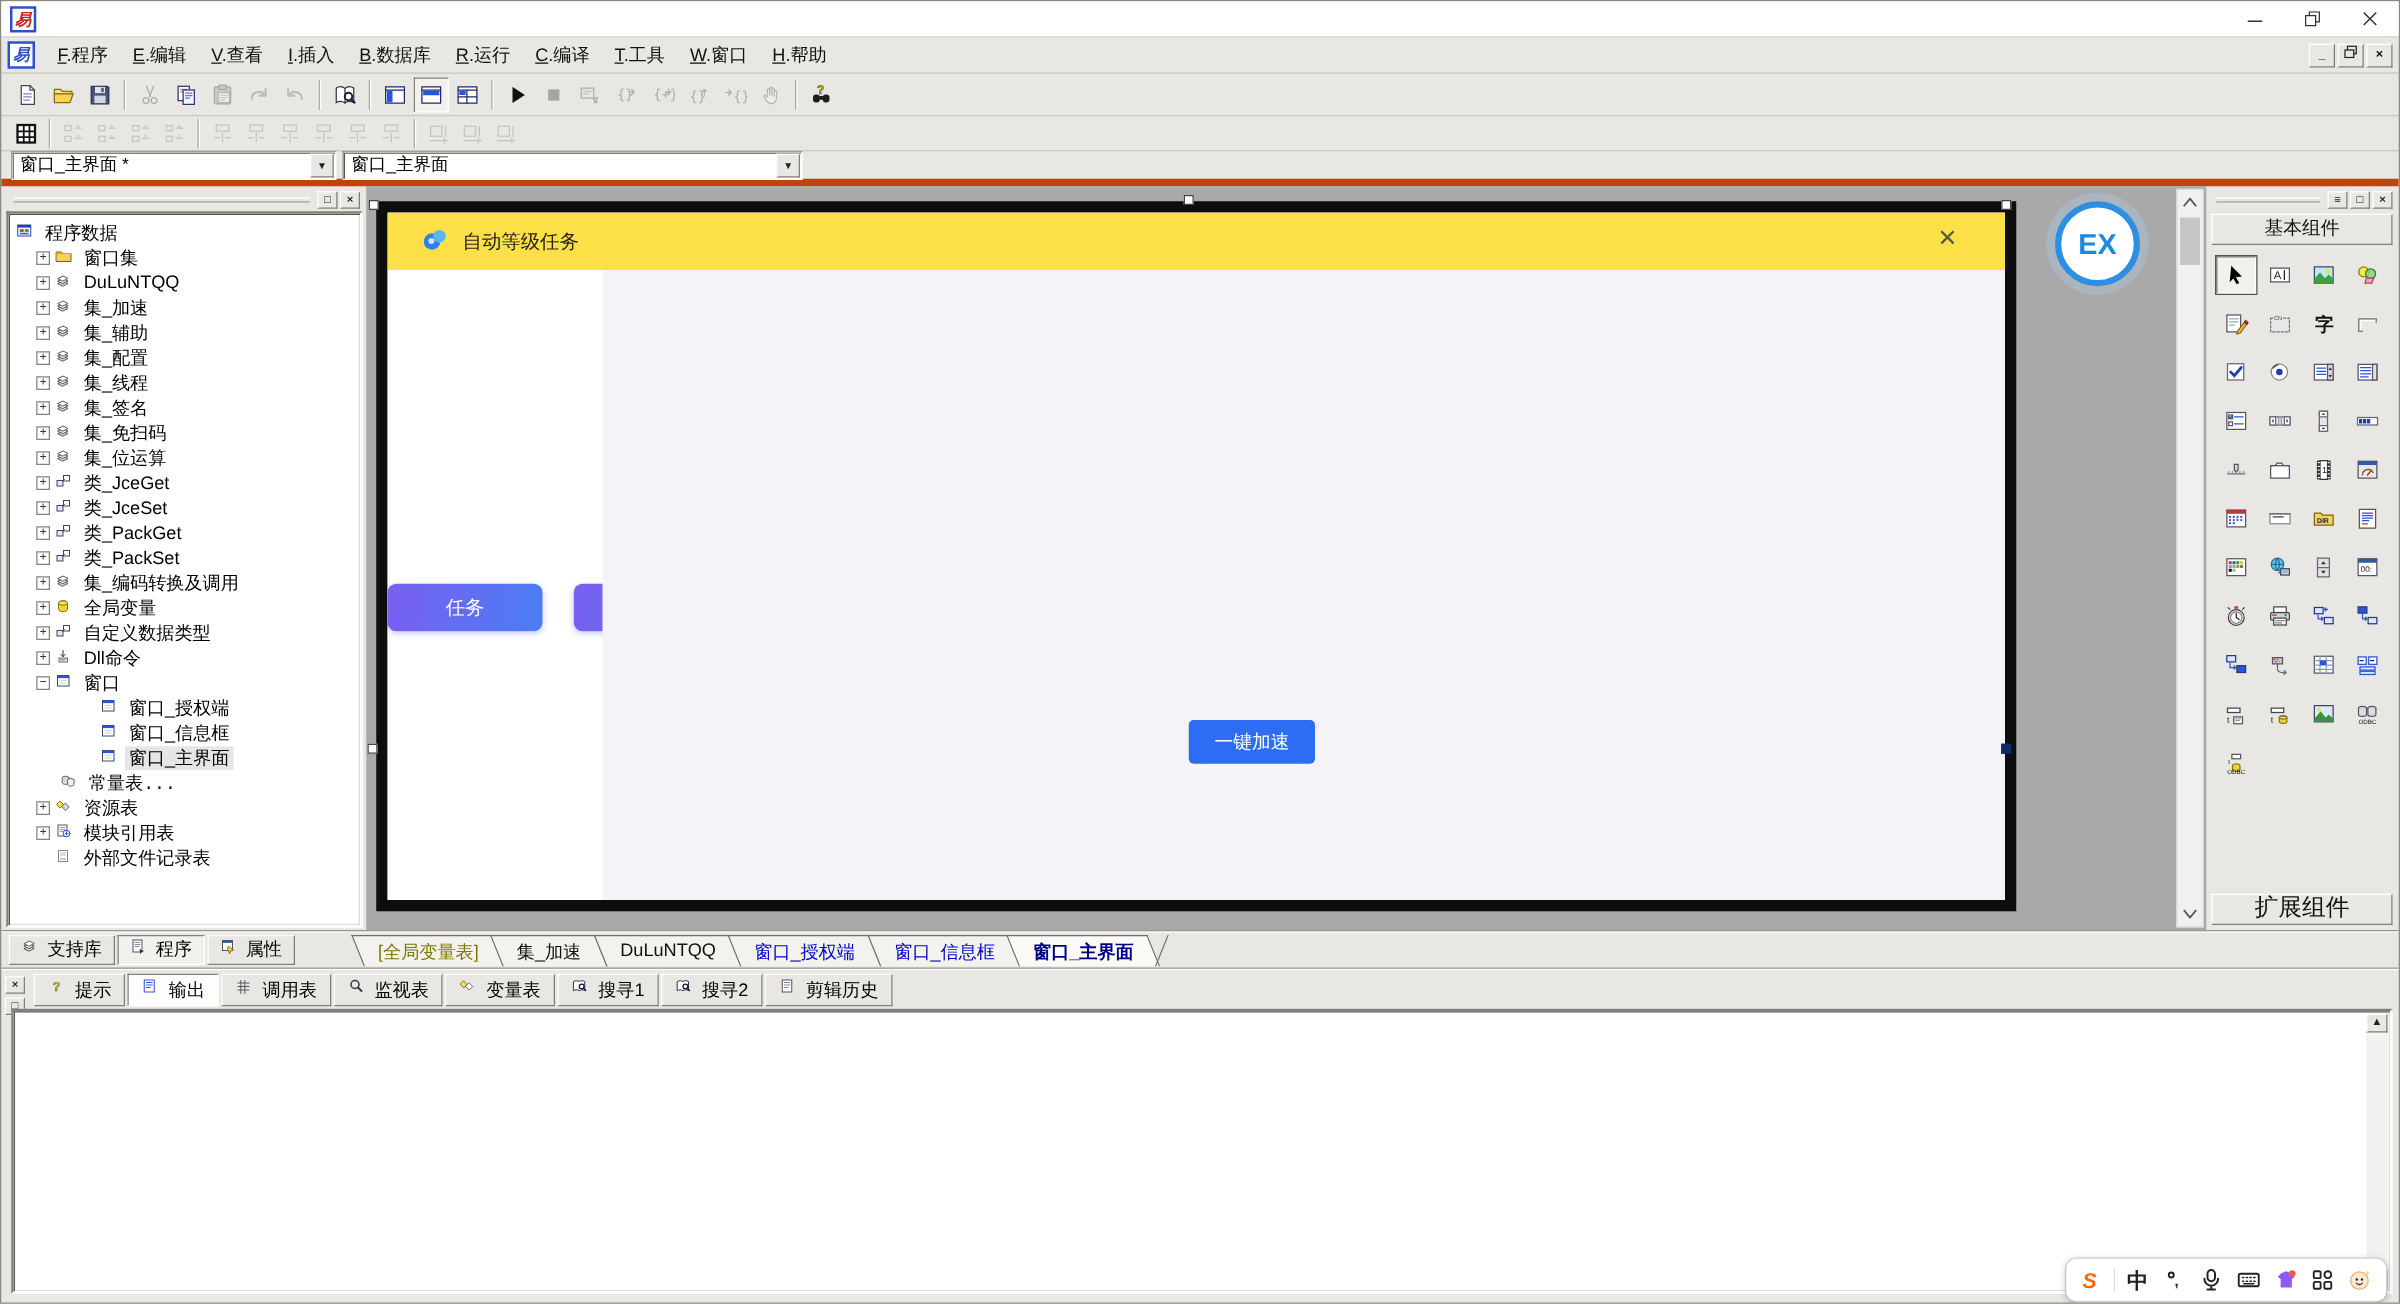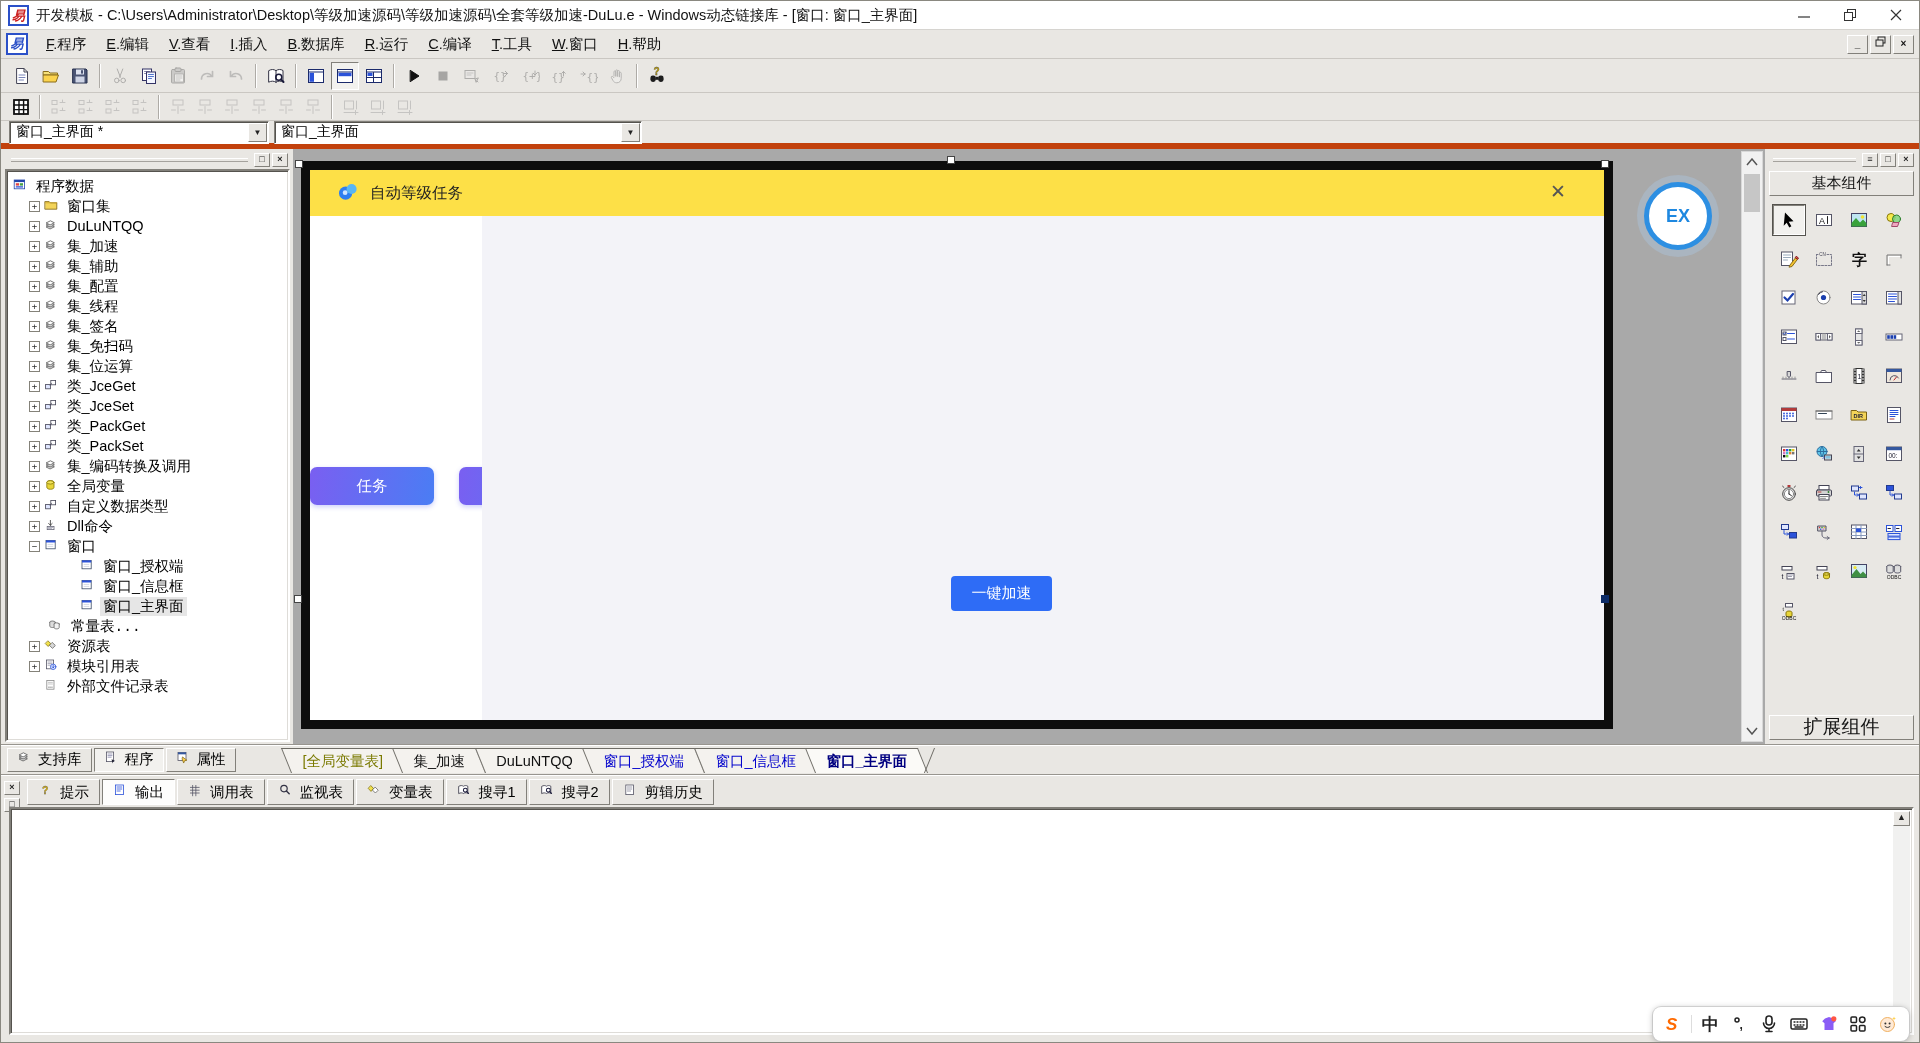--- a/index.html
+++ b/index.html
@@ -63,21 +63,21 @@
   .form-frame { position:absolute; left:8px; top:12px; width:1312px; height:568px; background:#0d0d0d; padding:9px; }
   .form-win { position:relative; width:100%; height:100%; background:#fff; overflow:hidden; }
   .form-title { height:46px; display:flex; align-items:center; gap:10px; padding-left:26px; background:#fde047; }
   .form-title-text { font-size:15.5px; color:#222; }
   .form-close { position:absolute; right:38px; top:12px; font-size:19px; color:#555; line-height:20px; }
   .form-body { position:absolute; top:46px; left:0; right:0; bottom:0; display:flex; }
   .form-side { width:172px; flex:none; background:#fff; padding-top:36px; display:flex; align-items:center; gap:25px; }
   .nav-btn { width:124px; height:38px; flex:none; border-radius:7px; background:linear-gradient(100deg,#7a5ff1 0%,#4a7df4 100%); color:#fff; font-size:15.5px; display:flex; align-items:center; justify-content:center; box-shadow:0 2px 5px rgba(90,100,240,.30); }
   .form-content { flex:1; background:#f3f3f8; position:relative; }
   .action-btn { position:absolute; left:469px; top:360px; width:101px; height:35px; background:#2e6cf6; border-radius:4px; color:#fff; font-size:15px; display:flex; align-items:center; justify-content:center; }
-  .ex-logo { position:absolute; left:1351px; top:33px; width:68px; height:68px; border-radius:50%; background:#fff; border:5px solid #2d8fe2; color:#1e88e0; font-weight:bold; font-size:18px; display:flex; align-items:center; justify-content:center; box-shadow:0 0 0 7px rgba(170,195,220,.45); letter-spacing:0; }
+  .ex-logo { position:absolute; left:1351px; top:12px; width:68px; height:68px; border-radius:50%; background:#fff; border:5px solid #2d8fe2; color:#1e88e0; font-weight:bold; font-size:23px; display:flex; align-items:center; justify-content:center; box-shadow:0 0 0 7px rgba(170,195,220,.45); letter-spacing:0; }
   .hd { position:absolute; width:8px; height:8px; background:#fff; border:1px solid #444; }
   .hd.dark { background:#0b2a66; border-color:#0b2a66; }
   .dsb { position:absolute; right:2px; top:2px; bottom:2px; width:22px; background:#f1f1f1; border:1px solid #d8d8d8; }
   .dsb .sb-arrow { height:20px; display:flex; align-items:center; justify-content:center; }
   .dsb .sb-arrow.bottom { position:absolute; bottom:0; left:0; right:0; }
   .dsb .sb-thumb { position:absolute; top:22px; left:2px; right:2px; height:38px; background:#c6c6c6; }
 
   .right-panel { width:154px; flex:none; display:flex; flex-direction:column; padding:0 3px 4px 2px; }
   .pal-head-btn { height:25px; margin:2px 2px 0 2px; font-size:15px; text-align:center; line-height:22px; color:#111; flex:none; }
   .pal-grid { display:grid; grid-template-columns:repeat(4,1fr); justify-items:center; align-content:start; row-gap:9px; padding:9px 4px 0 4px; flex:none; }
@@ -115,21 +115,20 @@
   .ime-div { width:1px; height:18px; background:#ddd; }
   .ime-zh { font-size:17px; font-weight:bold; color:#222; }
 </style>
 </head>
 <body>
 
 <div id="root">
 
   <div class="titlebar">
     <span class="app-tile">易</span>
-    <span class="title-text">开发模板 - C:\Users\Administrator\Desktop\等级加速源码\等级加速源码\全套等级加速-DuLu.e - Windows动态链接库 - [窗口: 窗口_主界面]</span>
     <div class="win-controls">
       <div class="win-ctl">
           <svg width="12" height="12">
             <line x1="0" y1="8" x2="12" y2="8" stroke="#333" stroke-width="1.2"></line>
           </svg>
         </div>
       <div class="win-ctl">
           <svg width="13" height="13">
             <rect x="3.5" y="0.5" width="8" height="8" fill="none" stroke="#333"></rect>
             <rect x="0.5" y="3.5" width="8" height="8" fill="#fff" stroke="#333"></rect>

